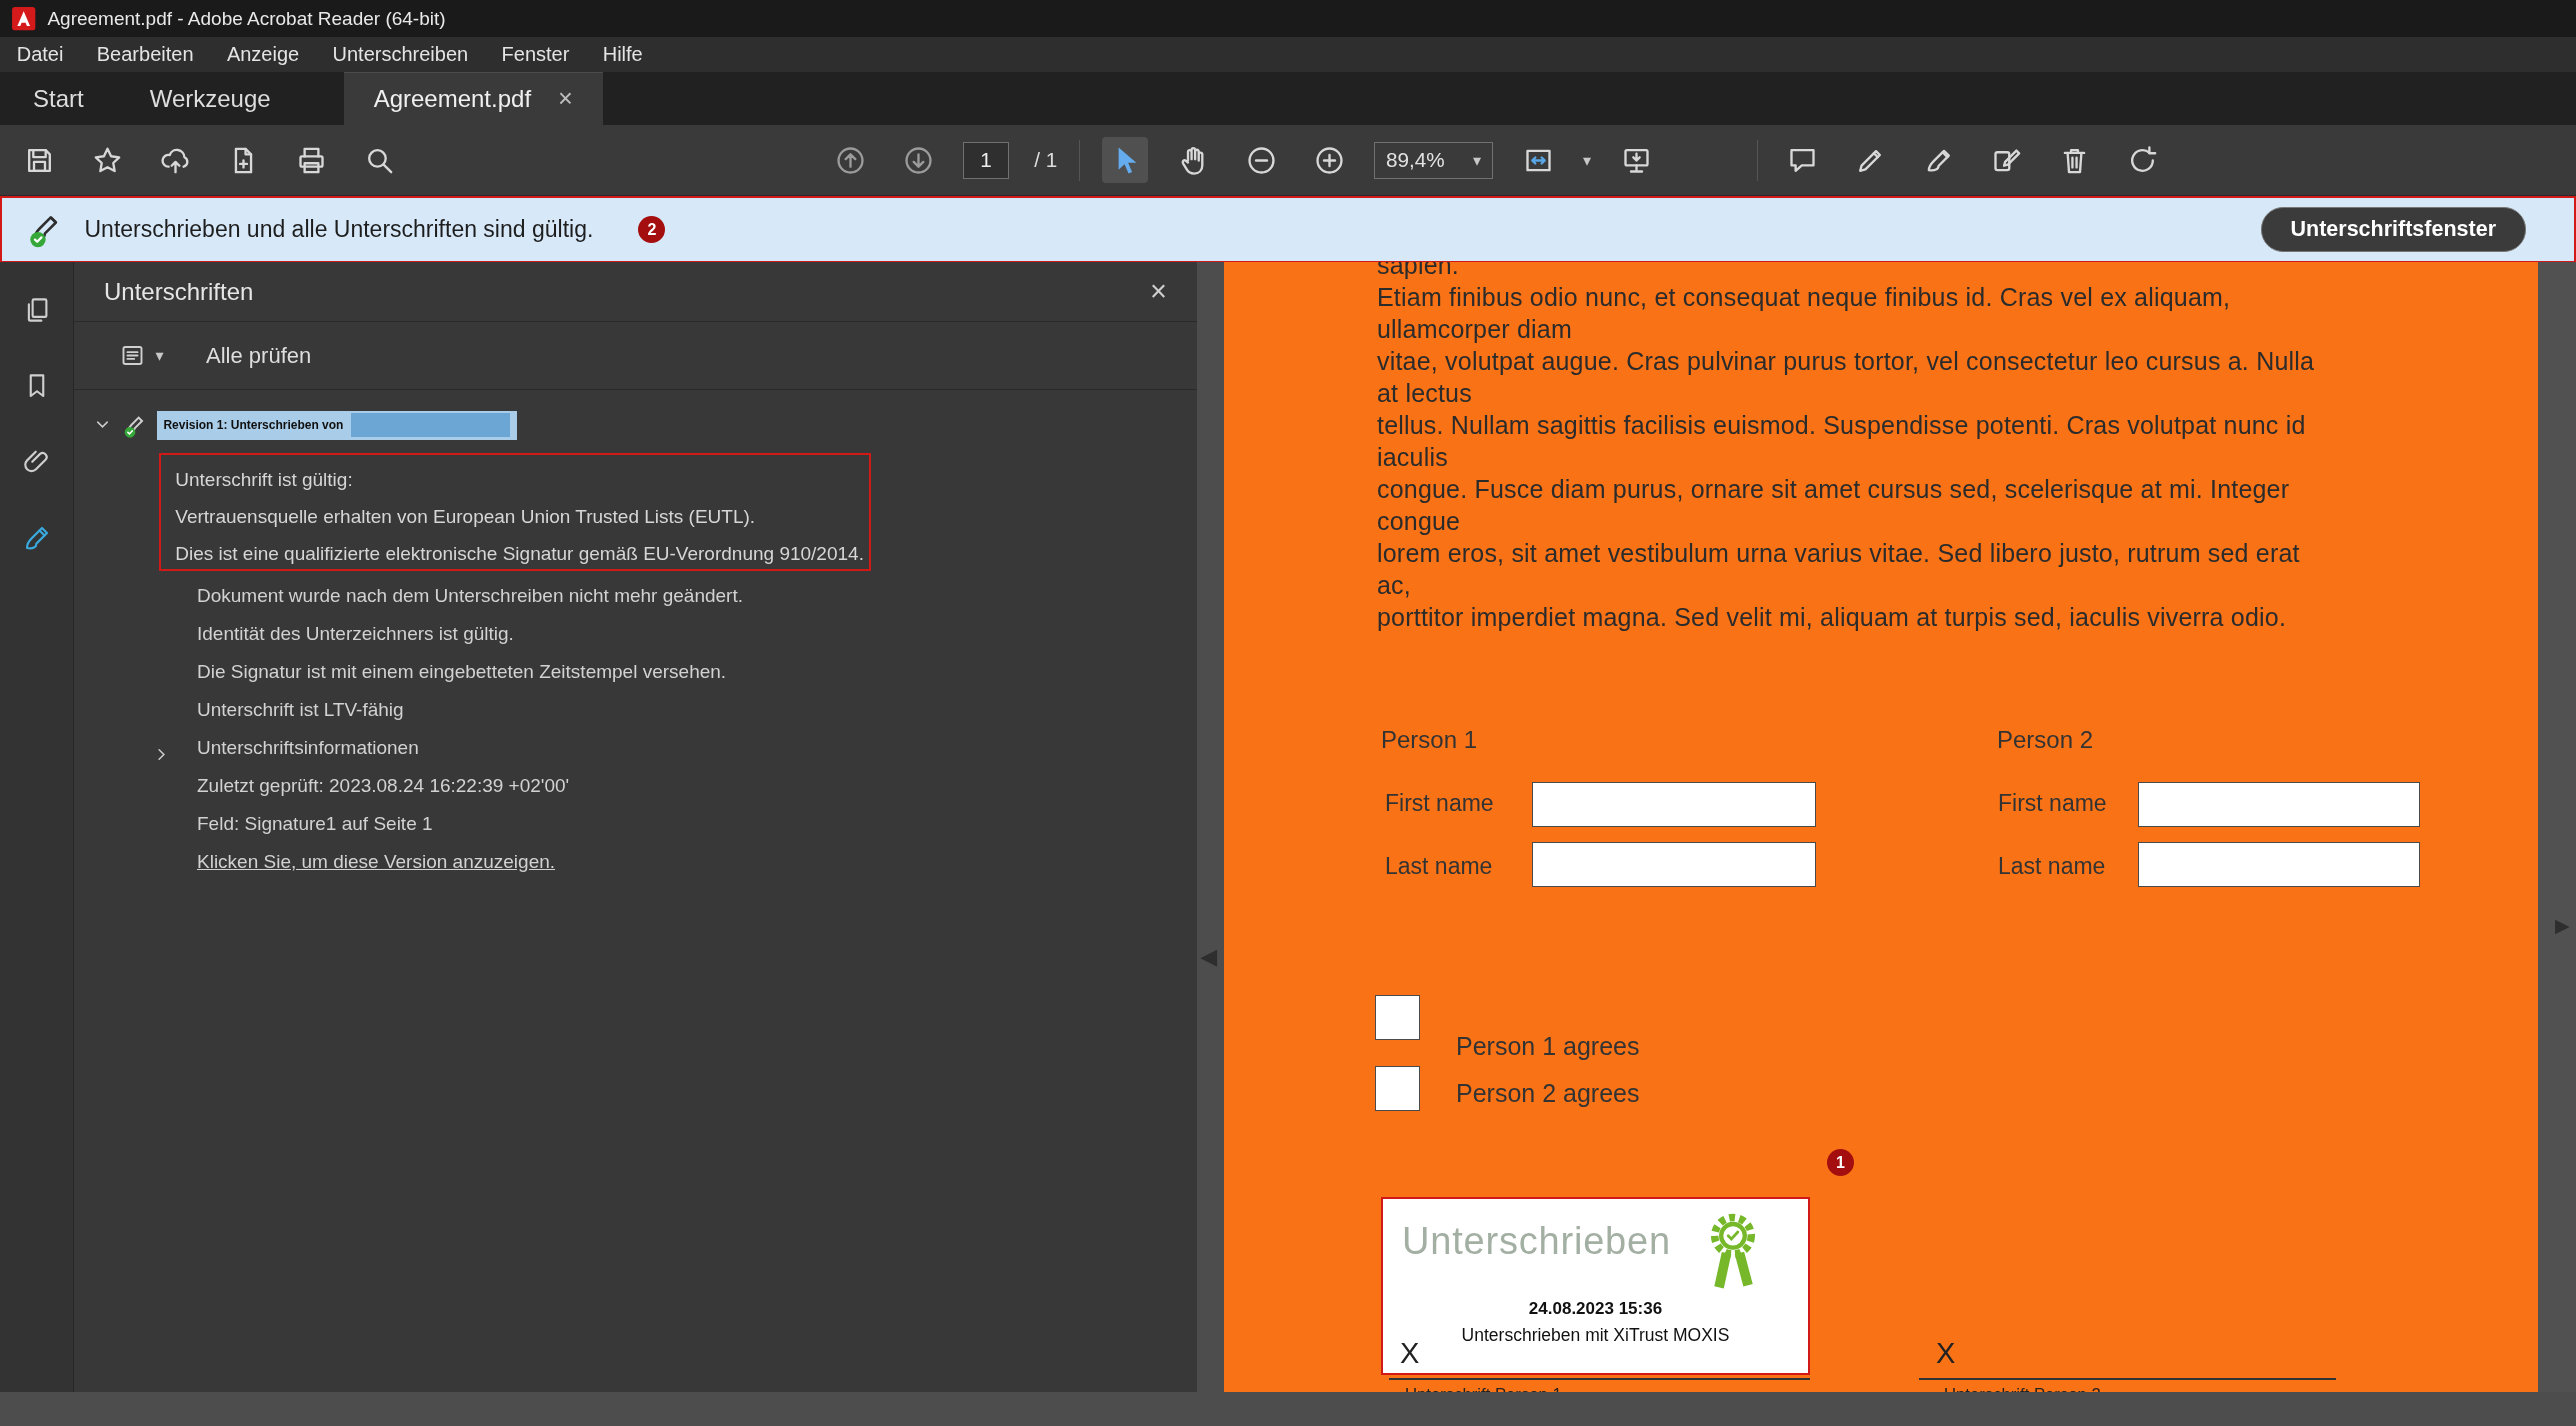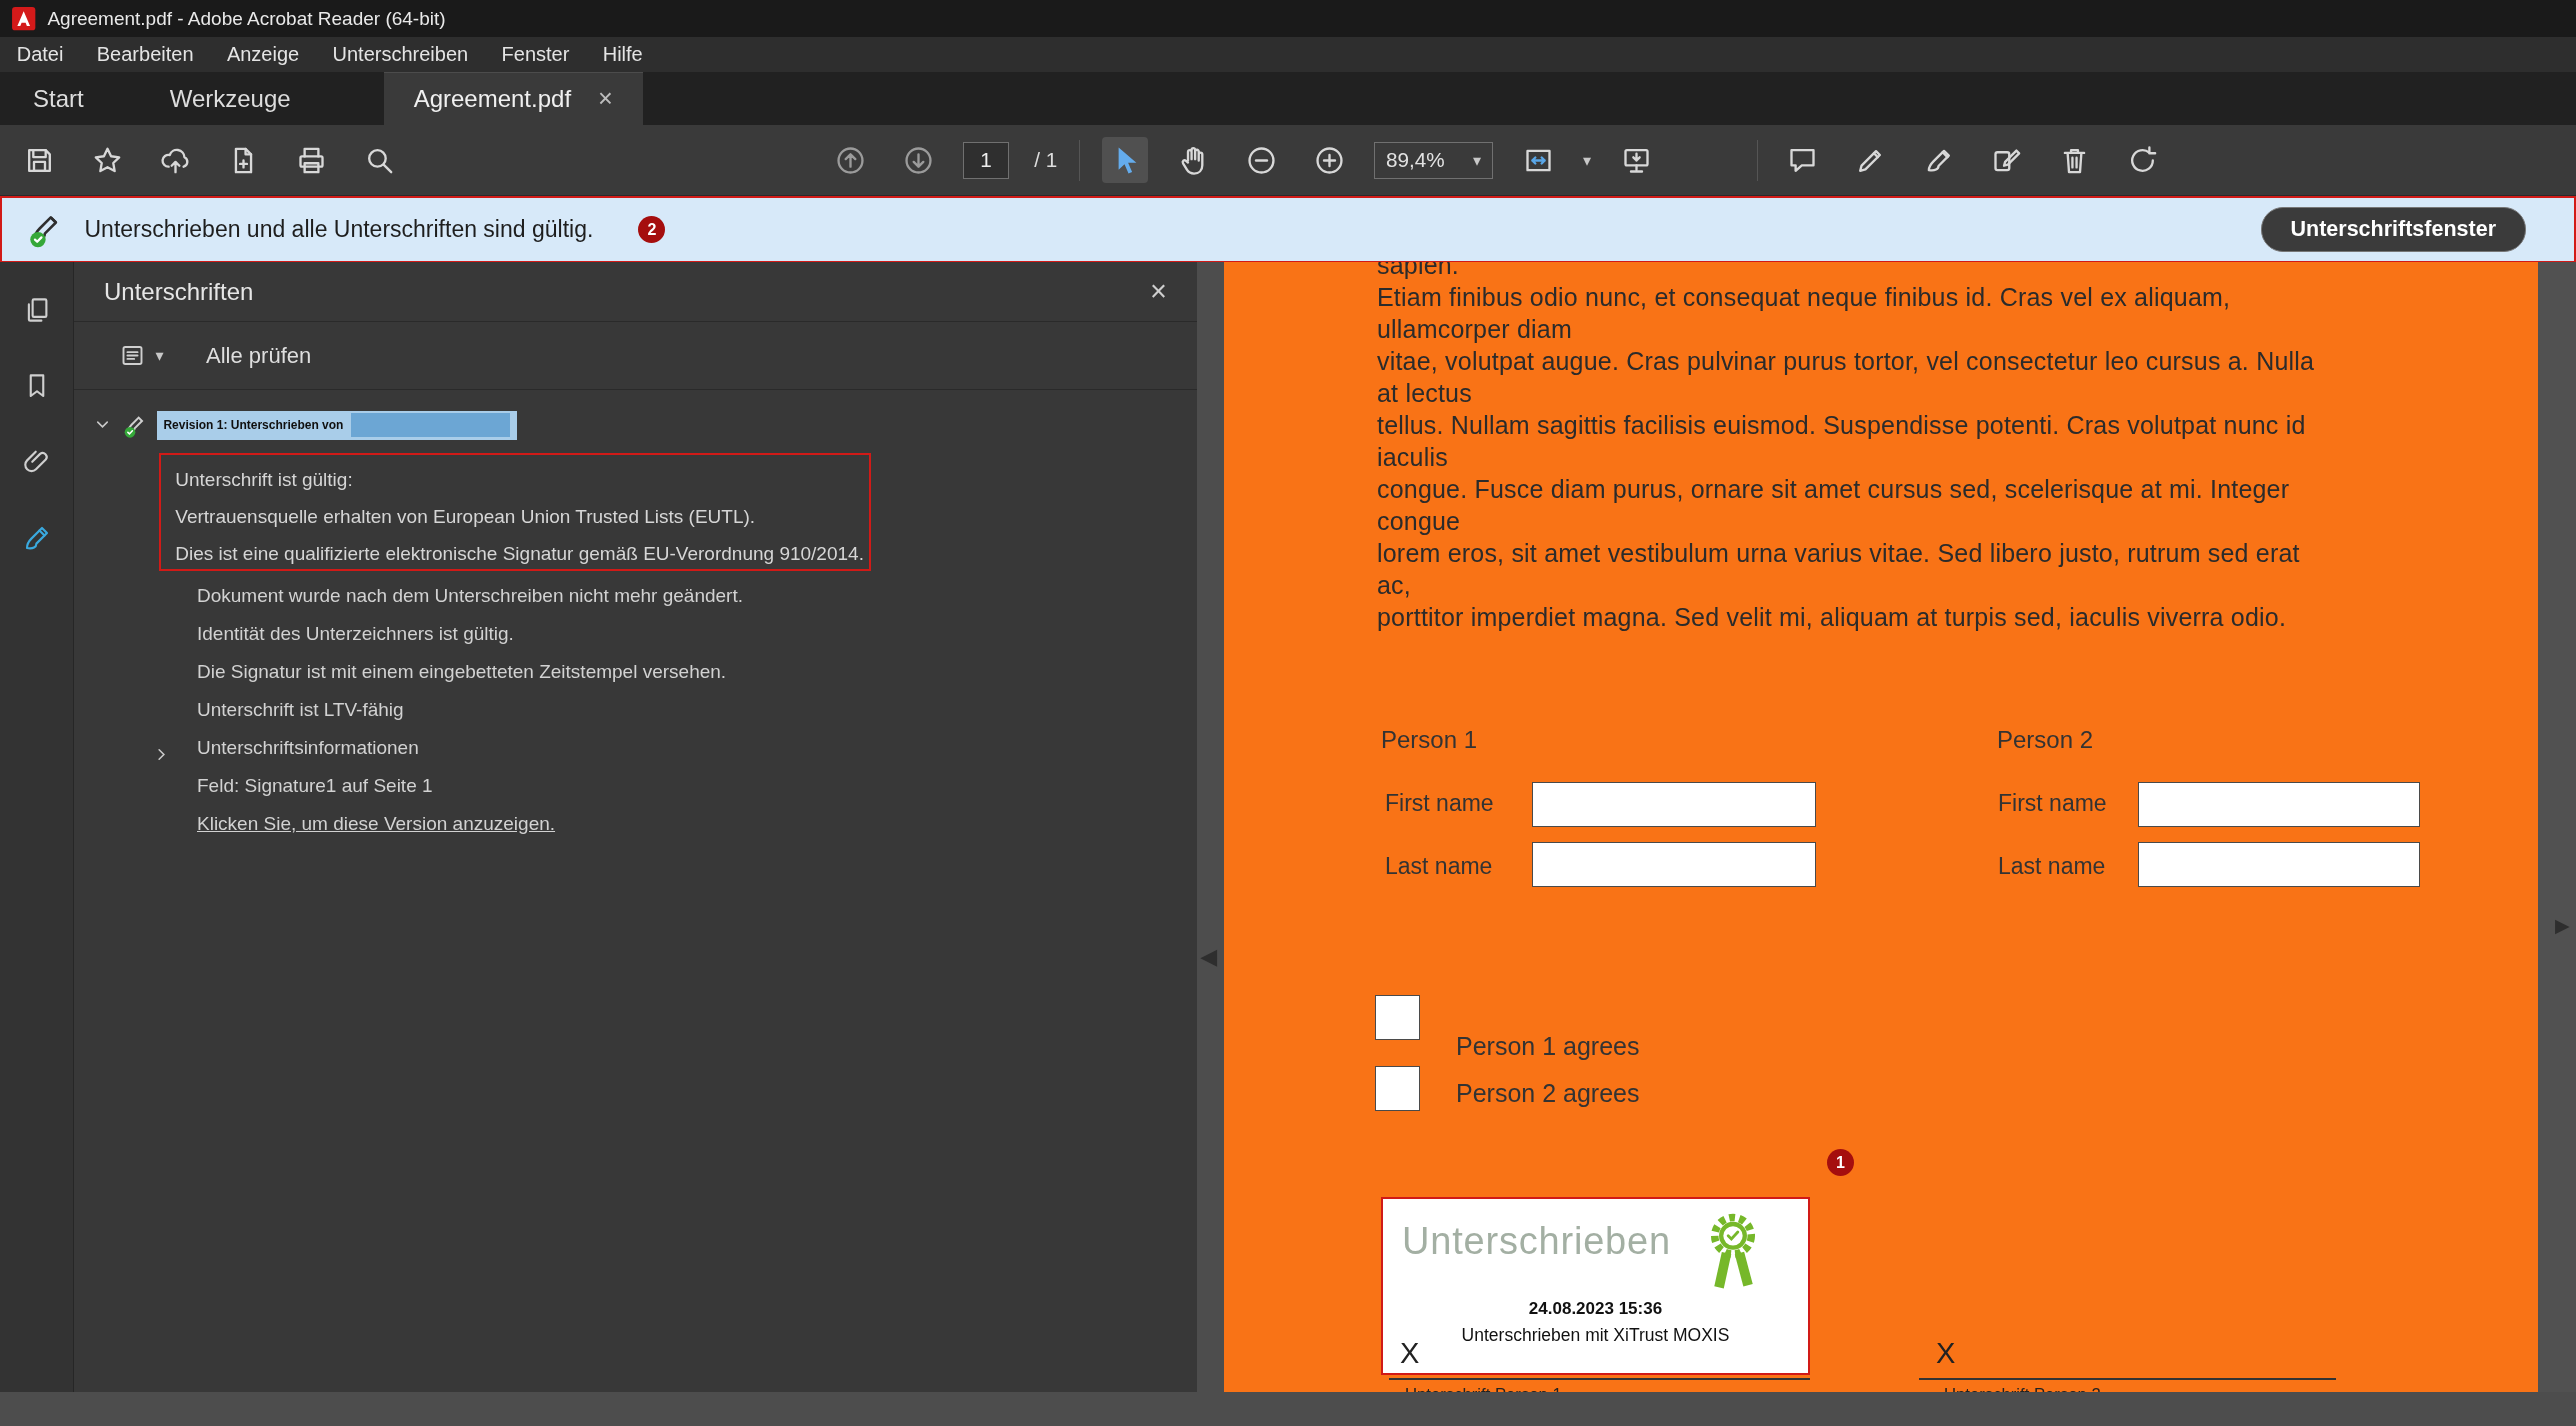--- a/index.html
+++ b/index.html
@@ -12,21 +12,21 @@
     display:flex;align-items:center;padding-left:11px;gap:11px;color:#e9e9e9;font-size:19px;}
   .app-icon{width:25.4px;height:25.4px;display:inline-flex;}
 
   
   .menubar{position:absolute;left:0;top:37px;width:100%;height:35px;background:#2e2e2e;
     display:flex;align-items:center;color:#e4e4e4;font-size:20px;}
   .menu-item{padding:0 16.7px;height:100%;display:flex;align-items:center;cursor:default;}
 
   
   .tabbar{position:absolute;left:0;top:72px;width:100%;height:53px;background:#212121;
-    display:flex;align-items:stretch;color:#dddddd;font-size:24px;gap:20px;}
+    display:flex;align-items:stretch;color:#dddddd;font-size:24px;}
   .tab-plain{display:flex;align-items:center;padding:0 33px;}
   .tab-active{display:flex;align-items:center;gap:27px;background:#3a3a3a;padding:0 30px;
     margin-left:40px;color:#f0f0f0;border-top:1.6px solid #4c4c4c;}
   .tab-close{color:#bdbdbd;font-size:25.4px;line-height:1;}
 
   
   .toolbar{position:absolute;left:0;top:125px;width:100%;height:71px;background:#3a3a3a;
     border-bottom:0.8px solid #2a2a2a;}
   .tbgroup{position:absolute;top:0;height:100%;display:flex;align-items:center;gap:22px;}
   .tbtn{width:46px;height:46px;display:flex;align-items:center;justify-content:center;border-radius:4px;}
@@ -367,20 +367,21 @@
         <div class="drow">Die Signatur ist mit einem eingebetteten Zeitstempel versehen.</div>
         <div class="drow">Unterschrift ist LTV-fähig</div>
         <div class="drow">
           <span class="info-chevron">
             <svg width="19" height="19" viewBox="0 0 24 24">
                 <path d="M9 6l6 6-6 6" stroke="#c9c9c9" fill="none" stroke-width="2" stroke-linecap="round"></path>
               </svg>
           </span>
           <span>Unterschriftsinformationen</span>
         </div>
+        <div class="drow">Zuletzt geprüft: 2023.08.24 16:22:39 +02'00'</div>
         <div class="drow">Feld: Signature1 auf Seite 1</div>
         <div class="drow version-link">Klicken Sie, um diese Version anzuzeigen.</div>
       </div>
     </div>
 
     <div class="docarea">
       <span class="collapse-handle">◀</span>
 
       <div class="page">
         <div class="pdf-body-text">sapien.

